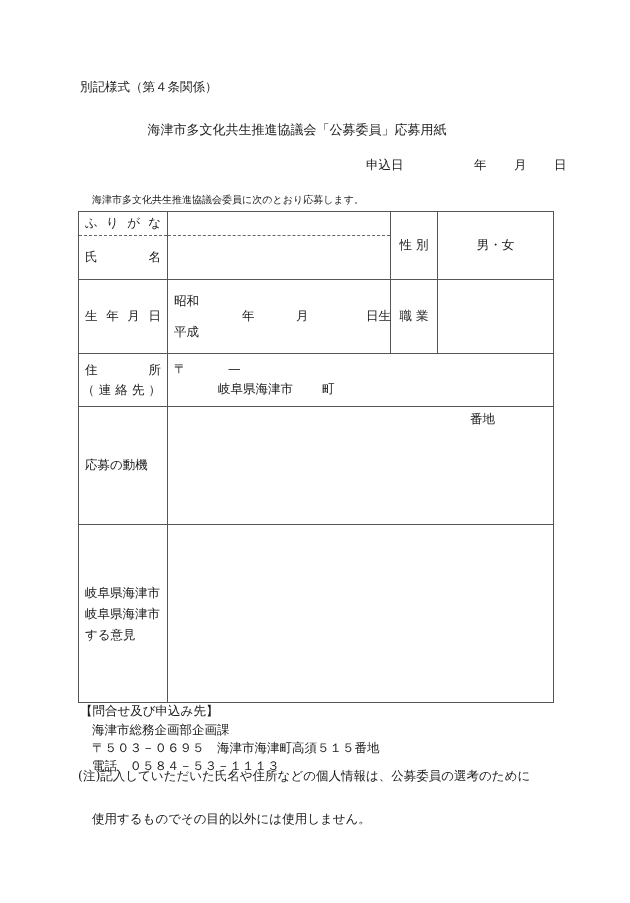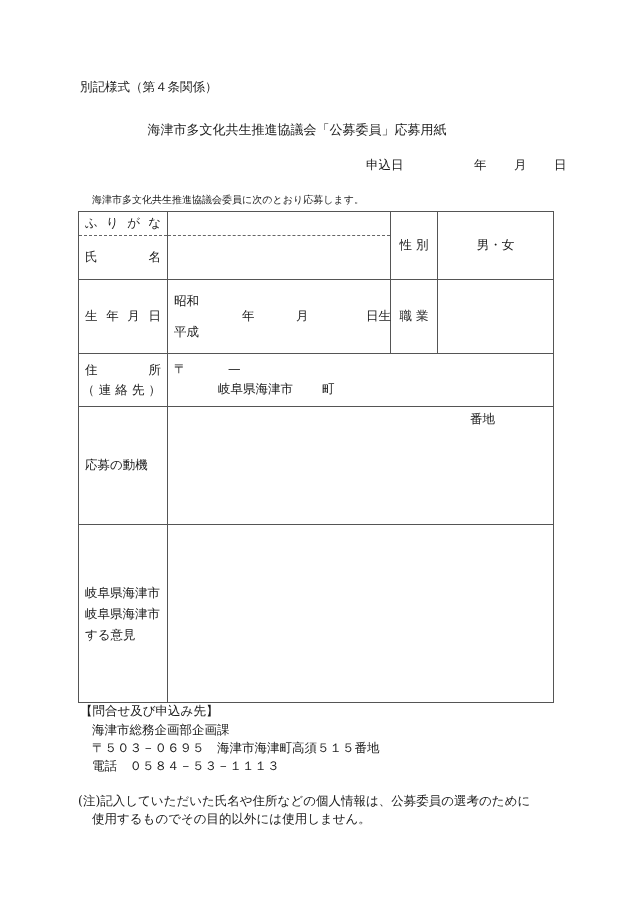--- a/index.html
+++ b/index.html
@@ -137,14 +137,14 @@
     <td colspan="3"></td>
   </tr>
 </tbody>
   </table>
 
 <div class="abs contact" style="top:703px;">【問合せ及び申込み先】</div>
 <div class="abs contact" style="left:92px;top:722px;">海津市総務企画部企画課</div>
 <div class="abs contact" style="left:92px;top:740px;">〒５０３－０６９５　海津市海津町高須５１５番地</div>
 <div class="abs contact" style="left:92px;top:758px;">電話　０５８４－５３－１１１３</div>
 
-<div class="abs note" style="top:793px;">(注)記入していただいた氏名や住所などの個人情報は、公募委員の選考のために</div>
+<div class="abs note" style="top:768px;">(注)記入していただいた氏名や住所などの個人情報は、公募委員の選考のために</div>
 <div class="abs note" style="left:92px;top:811px;">使用するものでその目的以外には使用しません。</div>
 
 </body></html>

